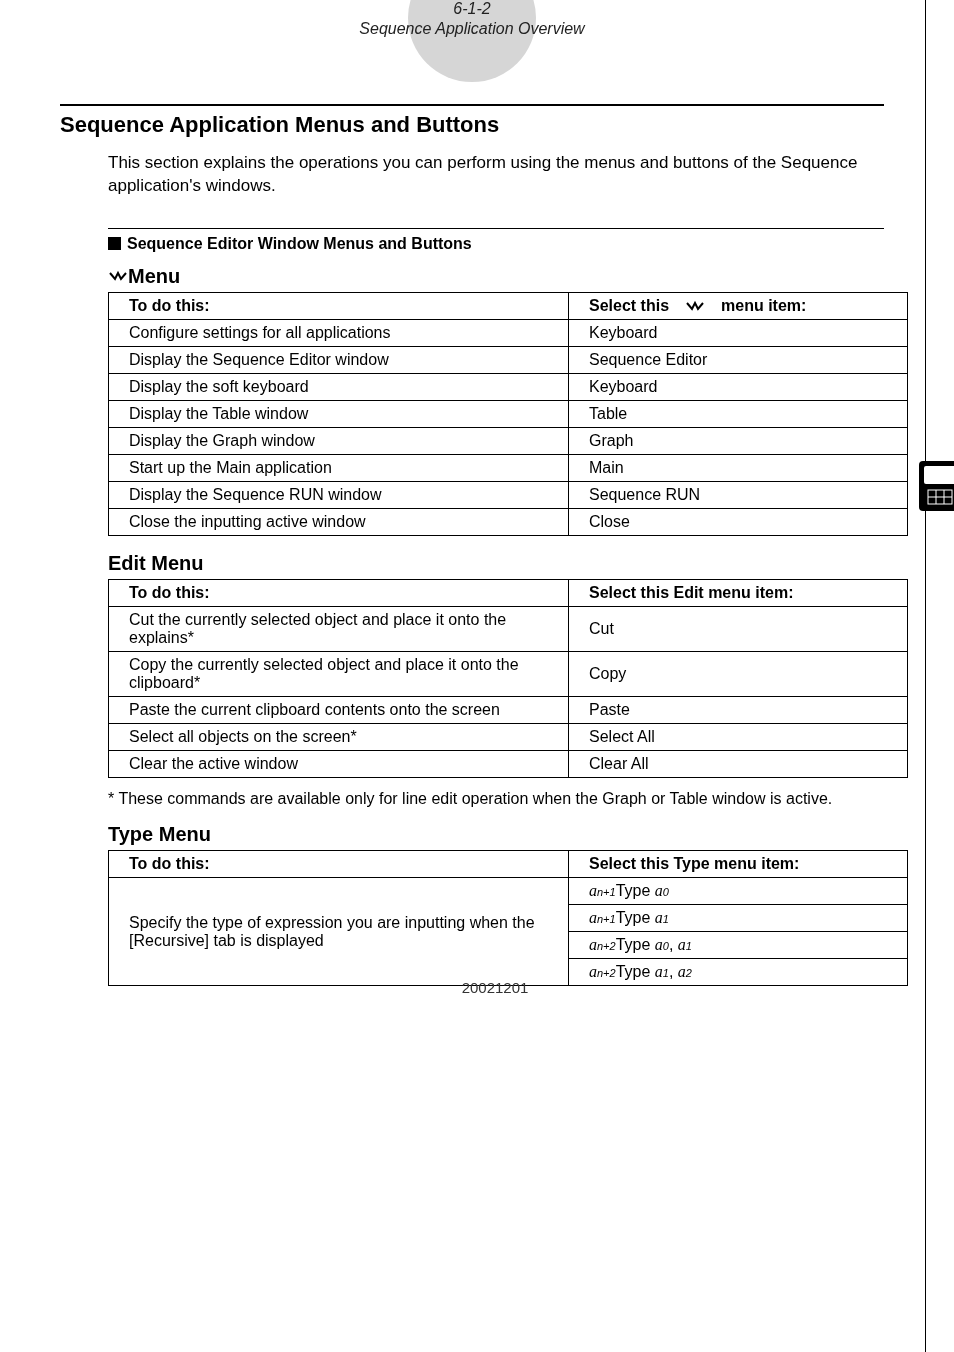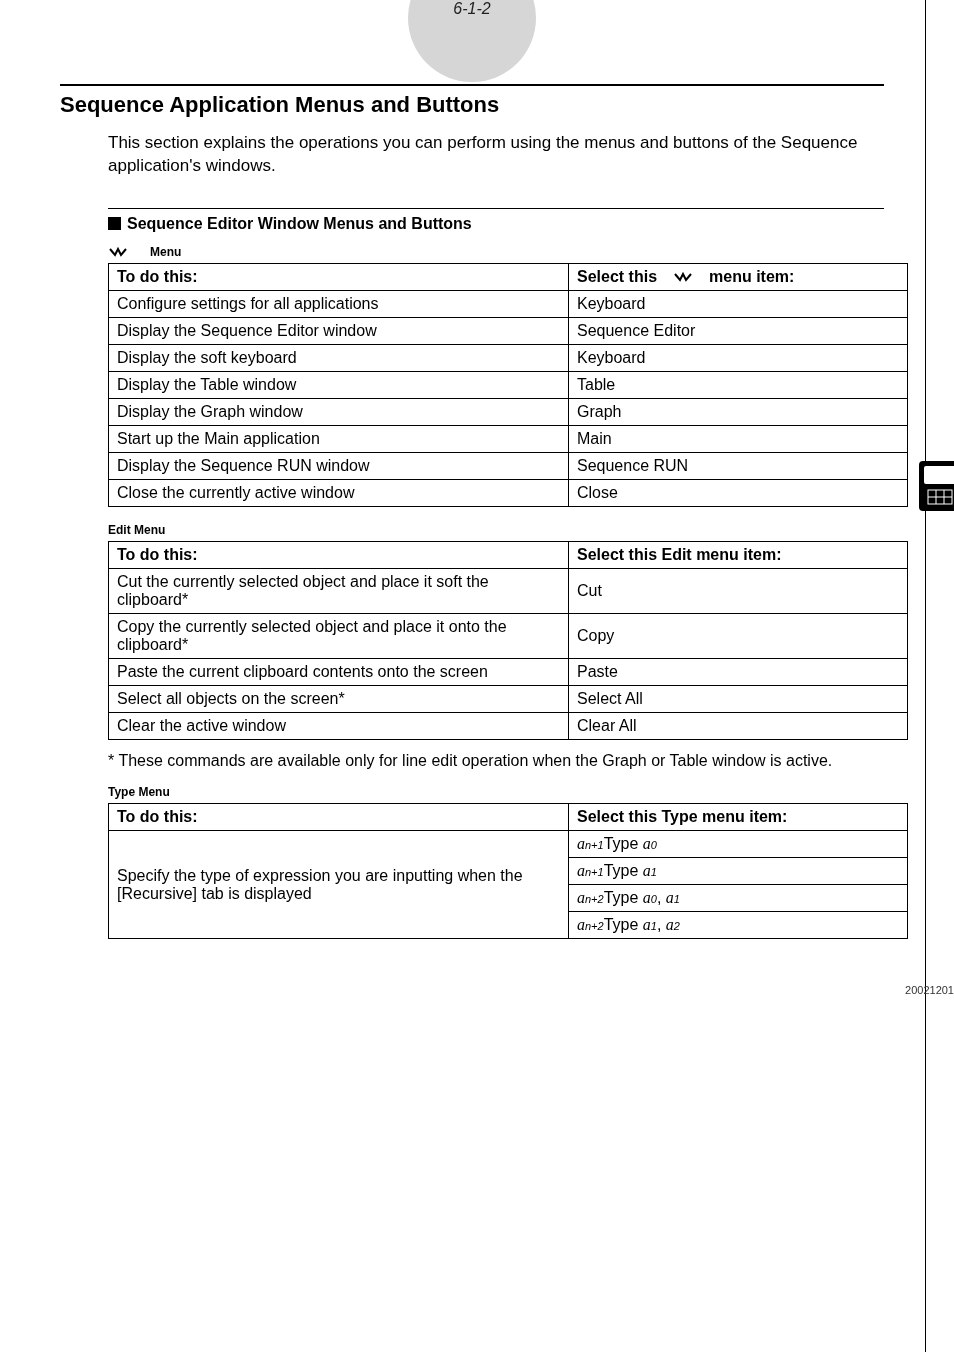--- a/index.html
+++ b/index.html
@@ -12,27 +12,27 @@
   .circle { width: 128px; height: 128px; border-radius: 64px; background: #d6d6d6; margin: 0 auto; margin-top: -64px; }
   .header-text { position: relative; margin-top: -82px; font-style: italic; color:#222; }
   .header-text .line1 { font-size: 16px; }
   .header-text .line2 { font-size: 16px; margin-top: 2px; }
   .hr-strong { border: none; border-top: 2px solid #000; margin-top: 66px; }
   .h2 { font-size: 22px; font-weight: bold; margin-top: 6px; }
   .intro { font-size: 17px; margin: 14px 0 0 48px; line-height: 1.35; }
   .hr-sub { border: none; border-top: 1.5px solid #000; margin-top: 30px; margin-left:48px; }
   .h3row { display:flex; align-items:center; margin-top:6px; margin-left:48px; font-weight:bold; font-size:16px; }
   .h3row .sq { width:13px; height:13px; background:#000; margin-right:6px; }
-  .menu-label { margin-top:12px; margin-left:48px; font-weight:bold; font-size:12px; display:flex; align-items:center; gap:22px;}
+  .menu-label { margin-top:12px; margin-left:48px; font-weight:bold; font-size:20px; display:flex; align-items:center; gap:0;}
   table { border-collapse: collapse; width: 800px; margin-left:48px; margin-top:4px; }
-  th, td { border:1px solid #000; padding:4px 8px; font-size:16px; text-align:left; vertical-align:middle; }
+  th, td { border:1px solid #000; padding:4px 20px; font-size:16px; text-align:left; vertical-align:middle; }
   th { font-weight:bold; }
   .col1 { width: 460px; }
   .footnote { margin-left:48px; margin-top:10px; font-size:16px; line-height:1.35; }
-  .footnum { position:absolute; bottom:20px; left:0; right:0; text-align:right; font-size:11px; color:#333;padding-left:36px;}
+  .footnum { position:absolute; bottom:20px; left:0; right:0; text-align:center; font-size:15px; color:#333;padding-left:36px;}
   .ital { font-style: italic; font-family: 'Times New Roman', serif; }
   .sub { font-size:11px; font-style: italic; }
   .flex-inline{display:inline-flex;align-items:center;gap:16px;}
   svg.inline-ico{display:inline;vertical-align:middle;}
 </style>
 </head>
 <body>
 
 <div class="page">
   <div class="v-rule"></div>
@@ -44,20 +44,21 @@
       <line x1="10" y1="37" x2="34" y2="37" stroke="#fff" stroke-width="1"></line>
       <line x1="18" y1="30" x2="18" y2="44" stroke="#fff" stroke-width="1"></line>
       <line x1="26" y1="30" x2="26" y2="44" stroke="#fff" stroke-width="1"></line>
     </svg>
   </div>
 
   <div class="header">
     <div class="circle"></div>
     <div class="header-text">
       <div class="line1">6-1-2</div>
+      <div class="line2">Sequence Application Overview</div>
     </div>
   </div>
 
   <hr class="hr-strong">
   <div class="h2">Sequence Application Menus and Buttons</div>
   <div class="intro">This section explains the operations you can perform using the menus and buttons of the Sequence application's windows.</div>
 
   <hr class="hr-sub">
   <div class="h3row">
     <span class="sq"></span>
@@ -108,37 +109,37 @@
         </tr>
         <tr>
           <td class="col1">Start up the Main application</td>
           <td>Main</td>
         </tr>
         <tr>
           <td class="col1">Display the Sequence RUN window</td>
           <td>Sequence RUN</td>
         </tr>
         <tr>
-          <td class="col1">Close the currently active window</td>
+          <td class="col1">Close the inputting active window</td>
           <td>Close</td>
         </tr>
       </tbody>
   </table>
 
   <div class="menu-label" style="margin-top:16px;">Edit Menu</div>
   <table>
     <tbody>
         <tr>
       <th class="col1">To do this:</th>
       <th>Select this Edit menu item:</th>
     </tr>
     </tbody>
       <tbody id="edit-body">
         <tr>
-          <td class="col1">Cut the currently selected object and place it soft the clipboard*</td>
+          <td class="col1">Cut the currently selected object and place it onto the explains*</td>
           <td>Cut</td>
         </tr>
         <tr>
           <td class="col1">Copy the currently selected object and place it onto the clipboard*</td>
           <td>Copy</td>
         </tr>
         <tr>
           <td class="col1">Paste the current clipboard contents onto the screen</td>
           <td>Paste</td>
         </tr>

